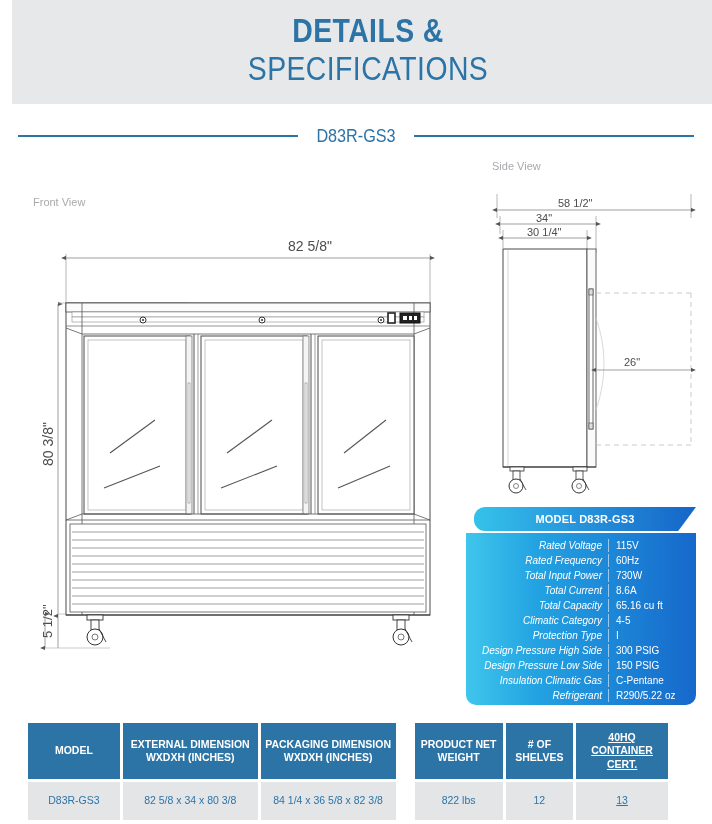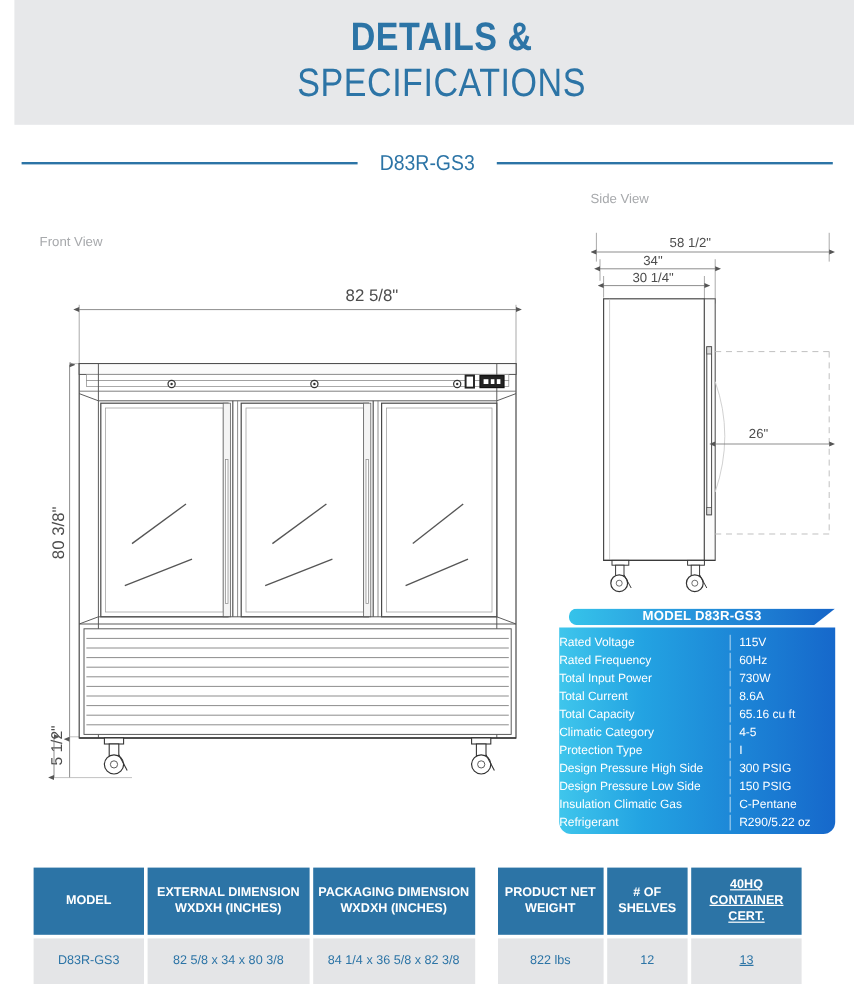--- a/index.html
+++ b/index.html
@@ -101,21 +101,21 @@
   }
 
   
   .spec-panel {
     position: absolute;
     left: 466px; top: 507px;
     width: 230px; height: 196px;
   }
   .spec-banner {
     position: relative;
-    height: 14px;
+    height: 24px;
     background: linear-gradient(to right, #35c3ea 0%, #2a9fe0 35%, #1565c8 100%);
     border-radius: 11px 0 0 11px;
     clip-path: polygon(0 0, 100% 0, 92% 100%, 0 100%);
     display: flex;
     align-items: center;
     justify-content: center;
     margin-left: 8px;
   }
   .spec-banner-text {
     color: #ffffff;
@@ -134,24 +134,25 @@
   }
   .spec-row {
     display: flex;
     align-items: center;
     height: 15px;
     font-size: 10px;
     color: #ffffff;
   }
   .spec-label {
     width: 142px;
-    text-align: left;
+    text-align: right;
     padding-right: 6px;
     box-sizing: border-box;
     white-space: nowrap;
+    font-style: italic;
   }
   .spec-divider {
     width: 1px;
     height: 13px;
     background: rgba(255,255,255,0.55);
   }
   .spec-value {
     padding-left: 7px;
     white-space: nowrap;
     text-align: center;

